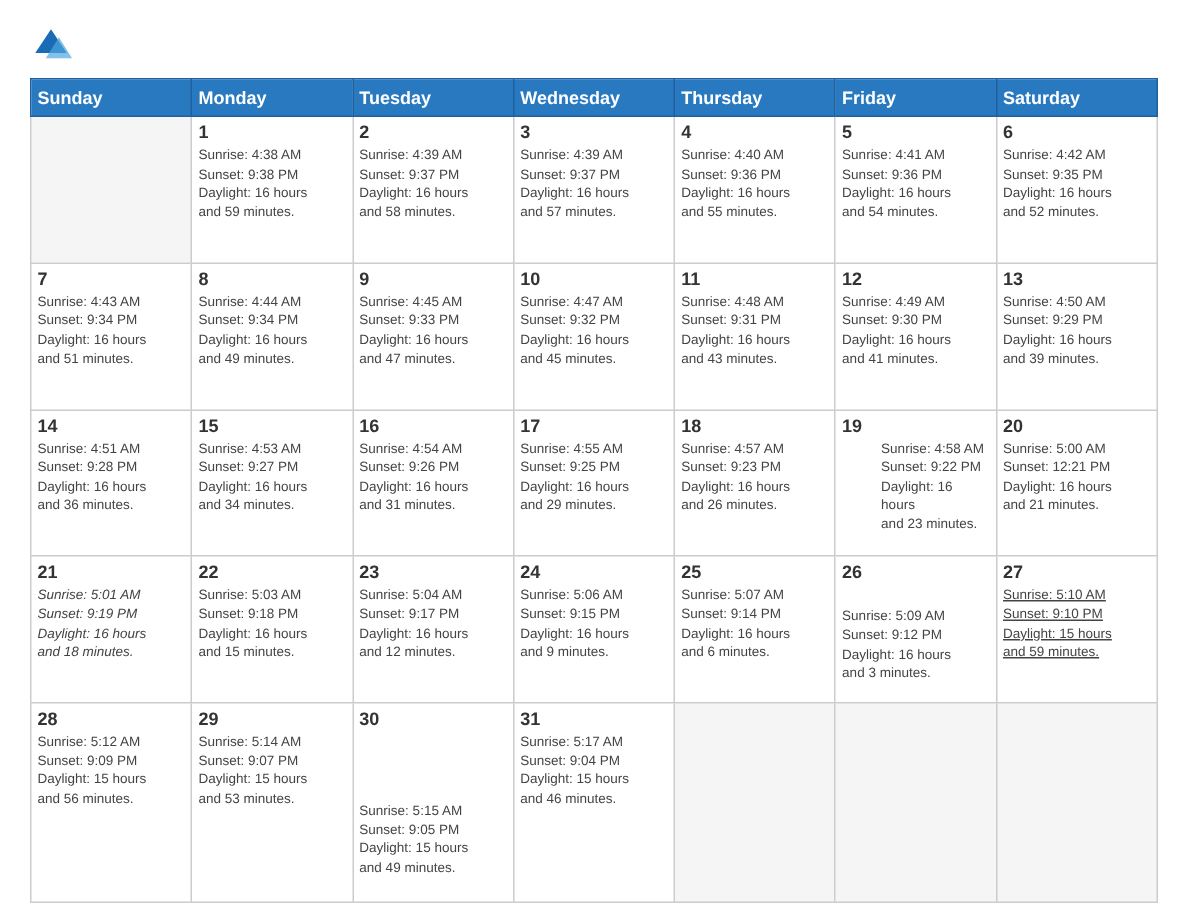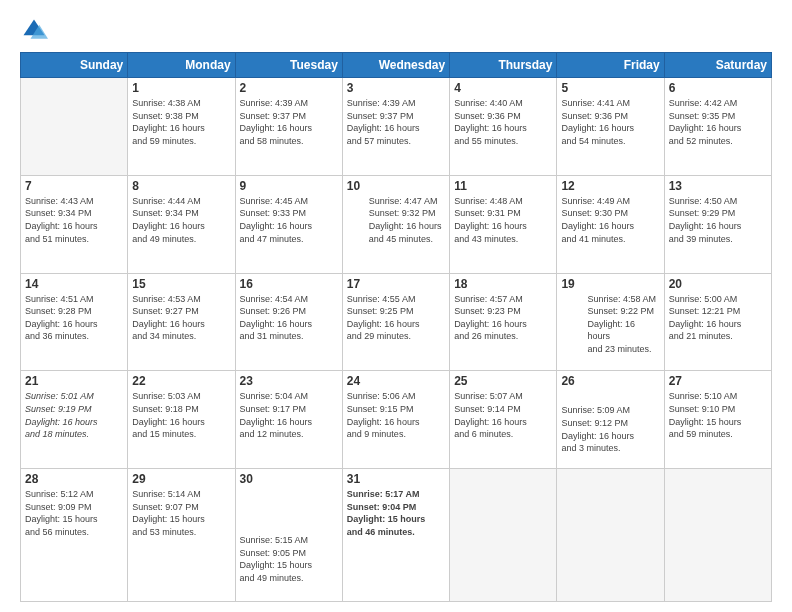--- a/index.html
+++ b/index.html
@@ -59,21 +59,21 @@
       border-collapse: collapse;
       width: 100%;
       table-layout: fixed;
     }
     .calendar th {
       background: #2979c0;
       color: #fff;
       font-size: 12px;
       font-weight: bold;
       padding: 5px 4px;
-      text-align: right;
+      text-align: left;
       border: 1px solid #2060a0;
     }
     .calendar td {
       border: 1px solid #ccc;
       vertical-align: top;
       padding: 3px 4px;
       font-size: 9.5px;
       color: #333;
       height: 88px;
       background: #fff;
@@ -193,21 +193,21 @@
           </td>
           <td>
             <span class="day-num">9</span>
             <div class="day-info" style="white-space: pre-line;">Sunrise: 4:45 AM
 Sunset: 9:33 PM
 Daylight: 16 hours
 and 47 minutes.</div>
           </td>
           <td>
             <span class="day-num">10</span>
-            <div class="day-info" style="white-space: pre-line; margin-left: 22px;">Sunrise: 4:47 AM
+            <div class="day-info" style="white-space: pre-line;">Sunrise: 4:47 AM
 Sunset: 9:32 PM
 Daylight: 16 hours
 and 45 minutes.</div>
           </td>
           <td>
             <span class="day-num">11</span>
             <div class="day-info" style="white-space: pre-line;">Sunrise: 4:48 AM
 Sunset: 9:31 PM
 Daylight: 16 hours
 and 43 minutes.</div>
@@ -316,21 +316,21 @@
           </td>
           <td>
             <span class="day-num">26</span>
             <div class="day-info" style="white-space: pre-line; margin-top: 16px;">Sunrise: 5:09 AM
 Sunset: 9:12 PM
 Daylight: 16 hours
 and 3 minutes.</div>
           </td>
           <td>
             <span class="day-num">27</span>
-            <div class="day-info" style="white-space: pre-line;">Sunrise: 5:10 AM
+            <div class="day-info" style="white-space: pre-line; text-decoration: underline;">Sunrise: 5:10 AM
 Sunset: 9:10 PM
 Daylight: 15 hours
 and 59 minutes.</div>
           </td>
         </tr>
         <tr>
           <td>
             <span class="day-num">28</span>
             <div class="day-info" style="white-space: pre-line;">Sunrise: 5:12 AM
 Sunset: 9:09 PM
@@ -346,21 +346,21 @@
           </td>
           <td>
             <span class="day-num">30</span>
             <div class="day-info" style="white-space: pre-line; margin-top: 48px;">Sunrise: 5:15 AM
 Sunset: 9:05 PM
 Daylight: 15 hours
 and 49 minutes.</div>
           </td>
           <td>
             <span class="day-num">31</span>
-            <div class="day-info" style="white-space: pre-line; font-weight: bold;">Sunrise: 5:17 AM
+            <div class="day-info" style="white-space: pre-line;">Sunrise: 5:17 AM
 Sunset: 9:04 PM
 Daylight: 15 hours
 and 46 minutes.</div>
           </td>
           <td class="empty"></td>
           <td class="empty"></td>
           <td class="empty"></td>
         </tr>
       </tbody>
   </table>

